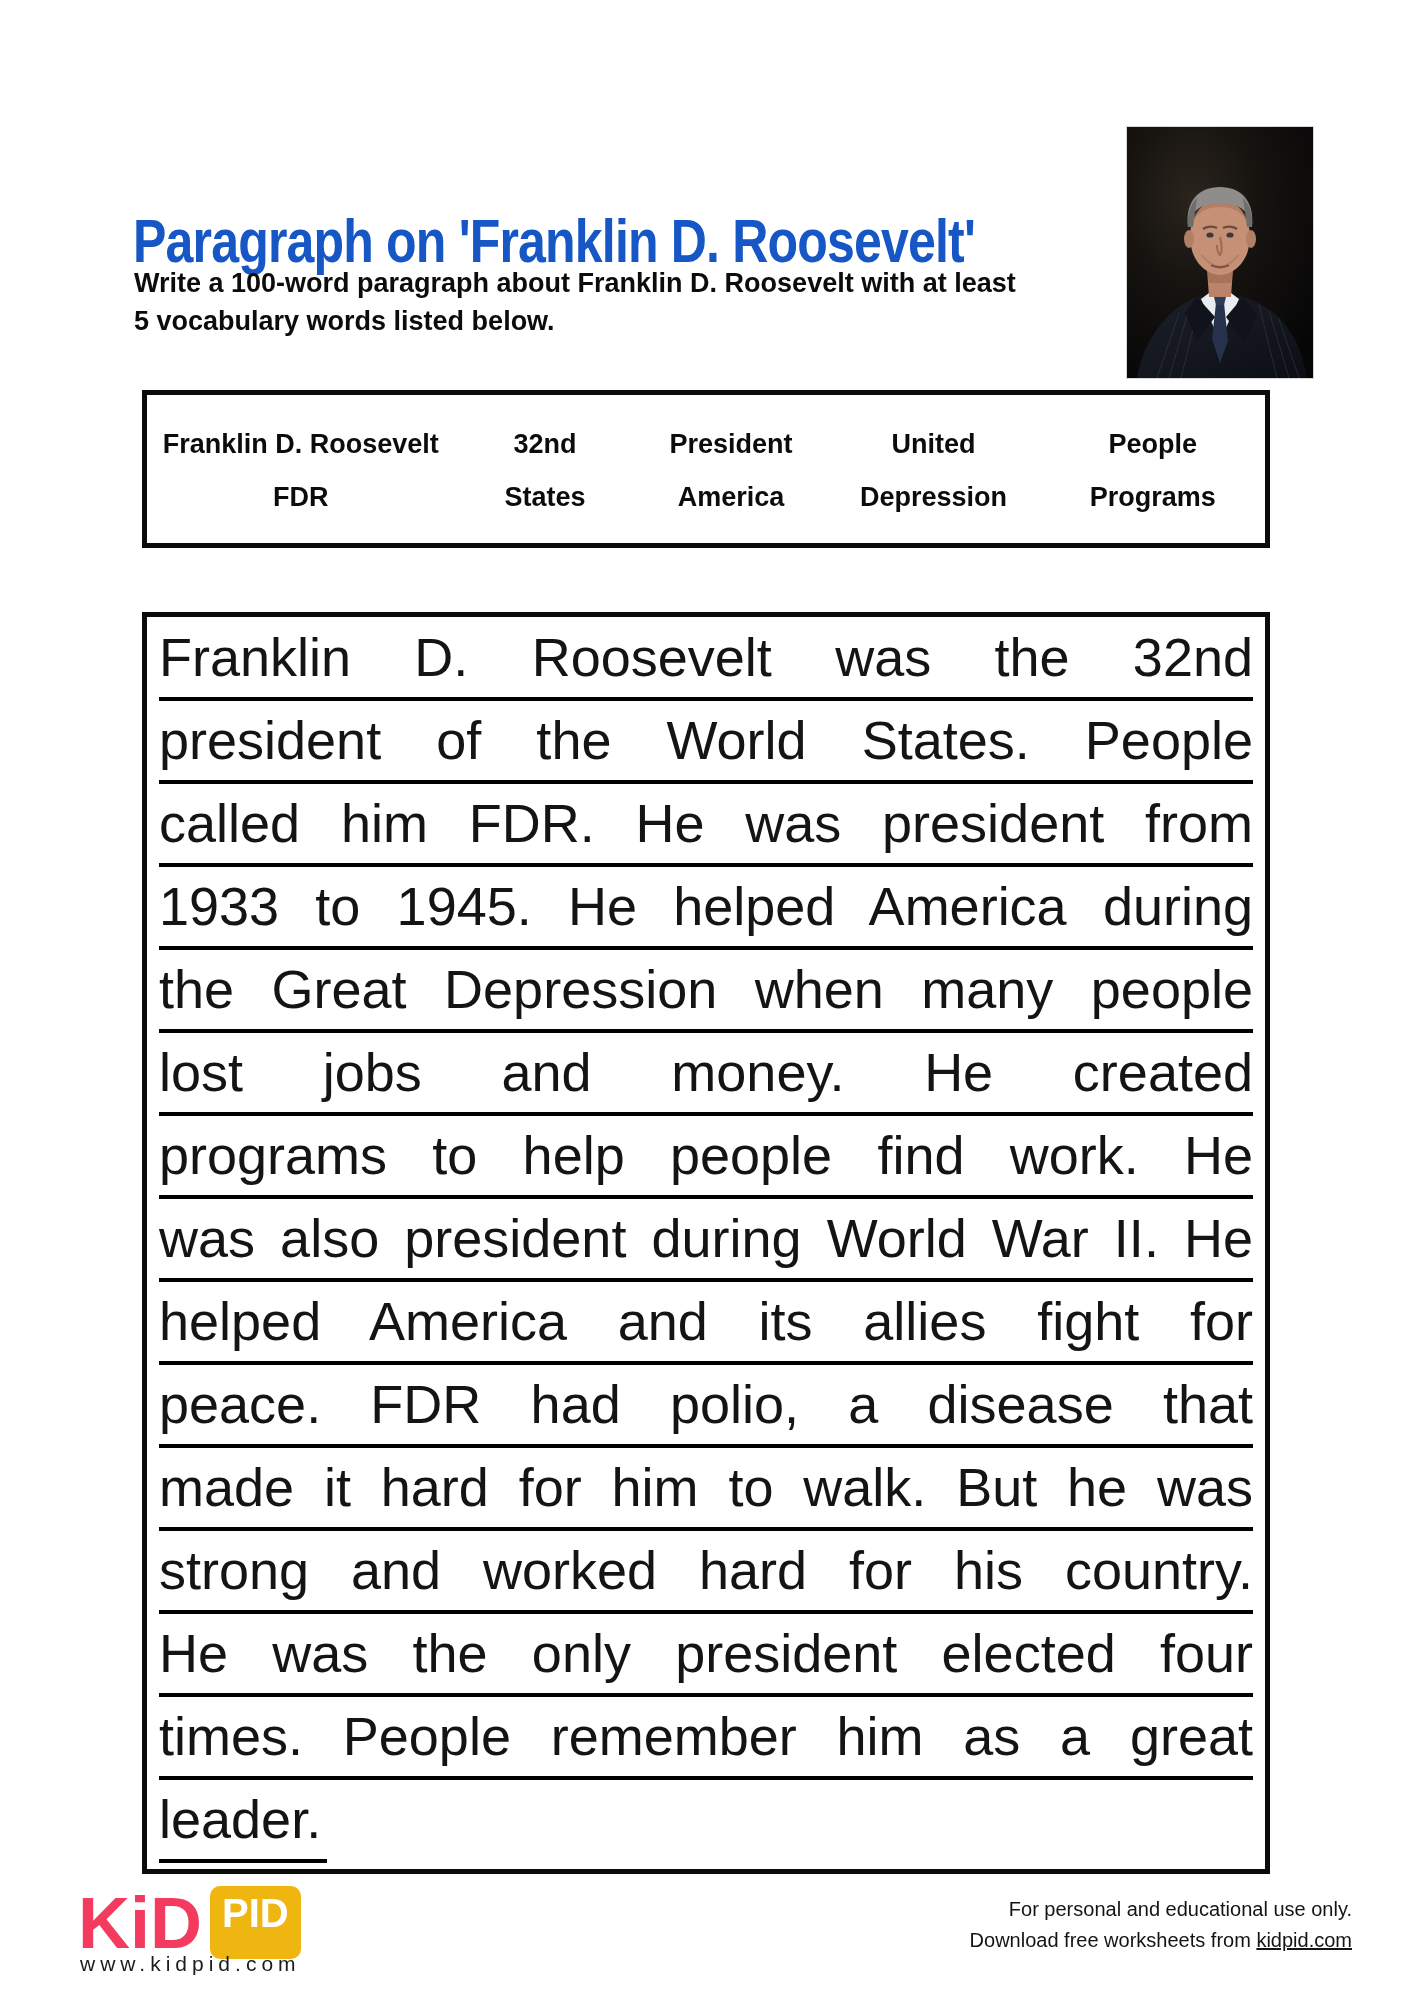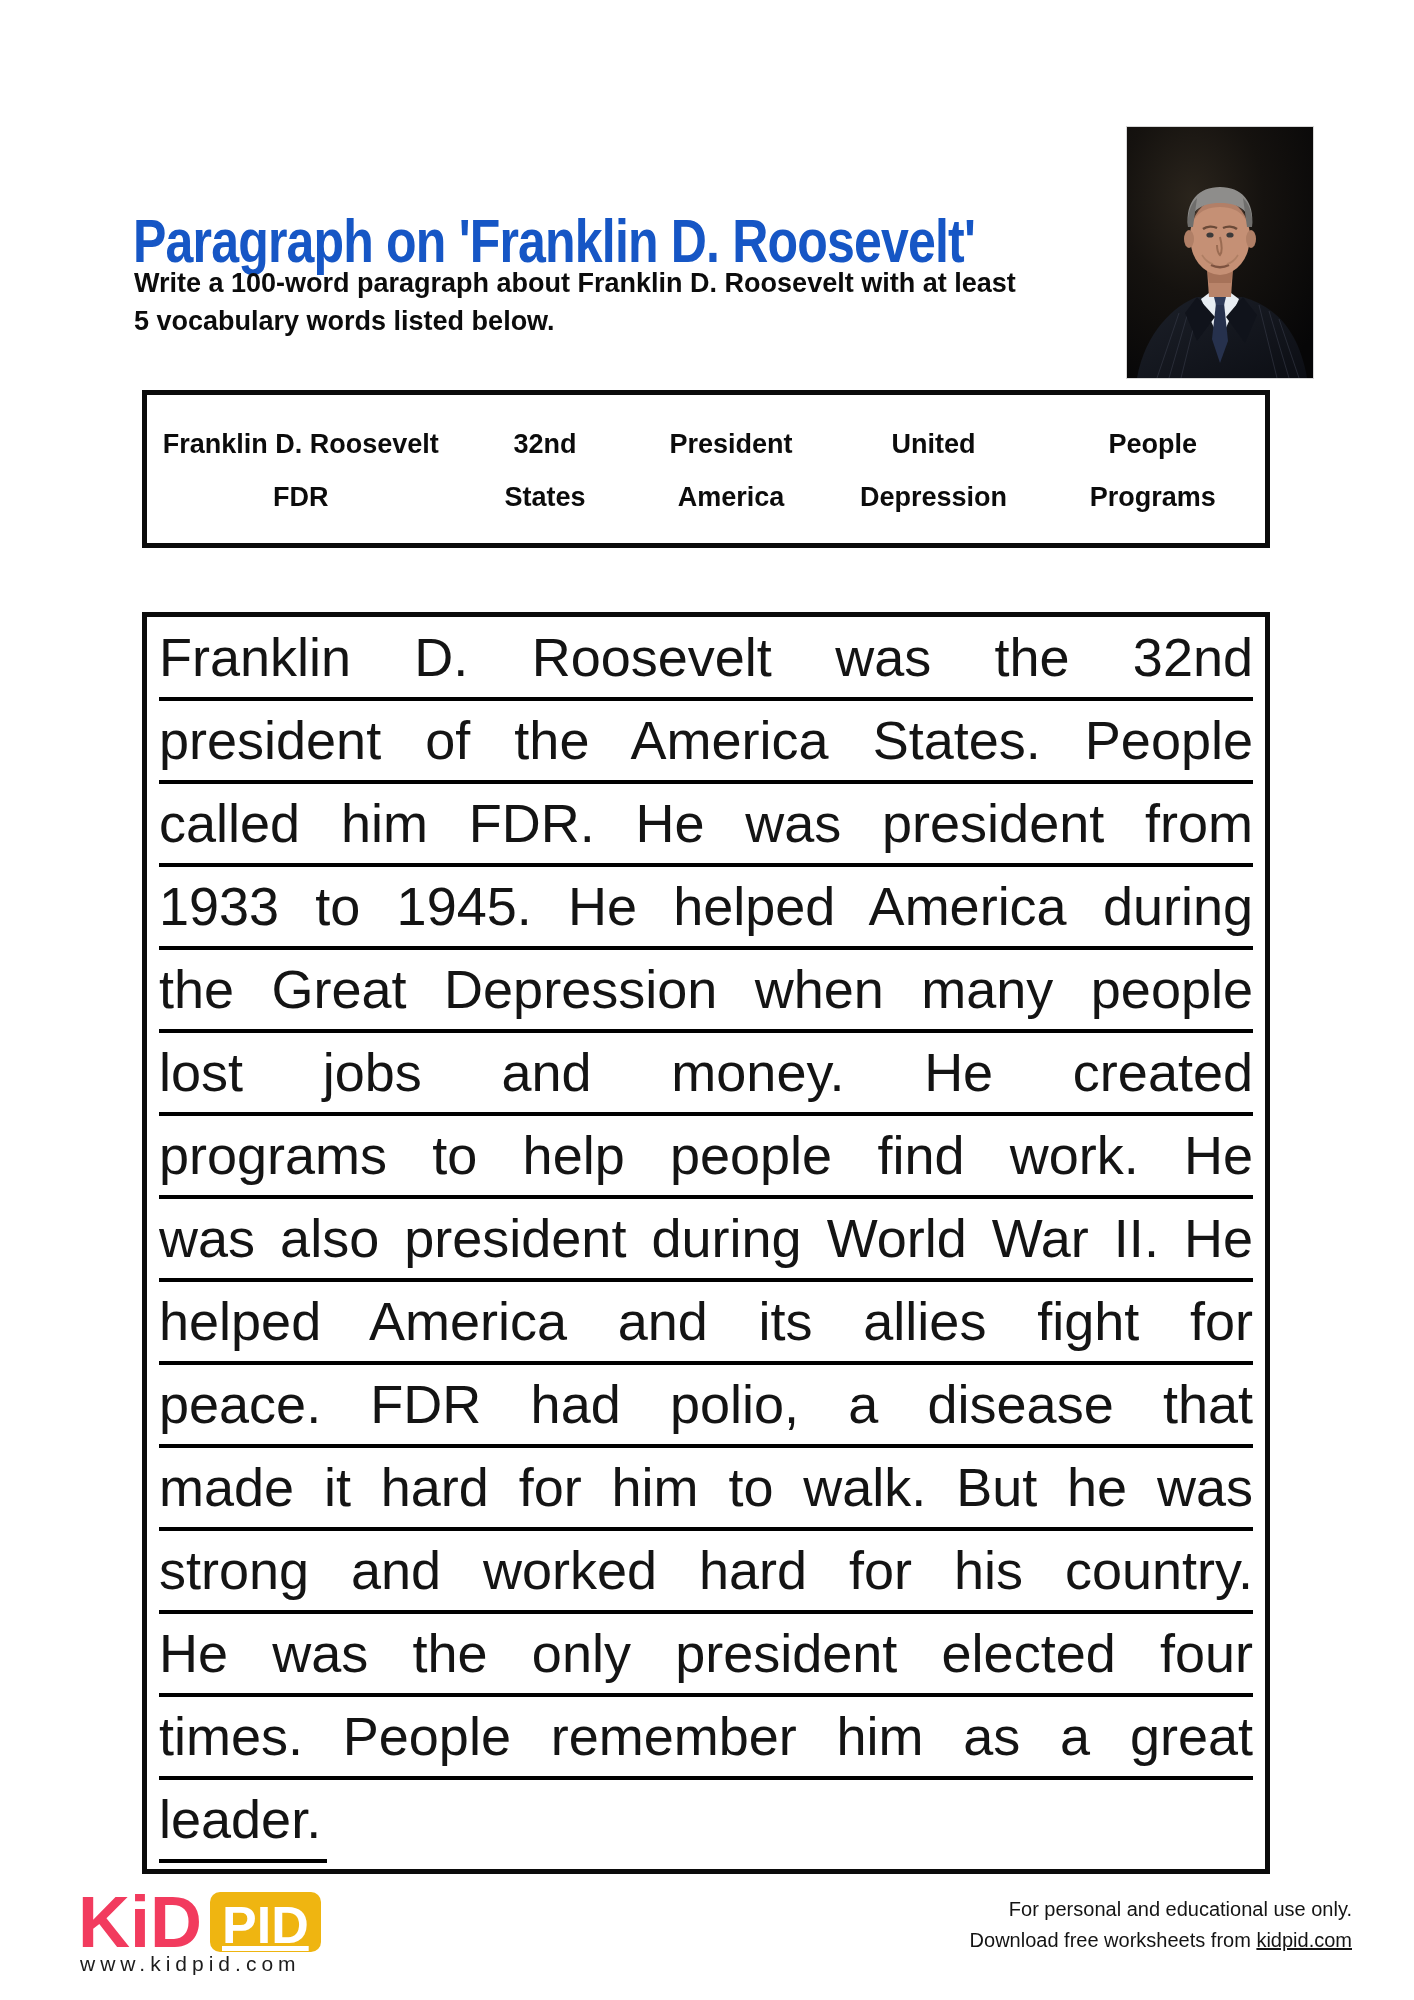--- a/index.html
+++ b/index.html
@@ -72,22 +72,22 @@
     position:absolute;left:78px;top:1886px;
     display:flex;align-items:center;
   }
   .logo-kid{
     font-size:72px;font-weight:800;color:#F23B5E;
     letter-spacing:0;line-height:1;
   }
   .logo-pid{
     display:inline-block;margin-left:8px;
     background:#EFB511;color:#ffffff;
-    font-size:52px;font-weight:800;line-height:1;
-    padding:7px 12px 1px;border-radius:10px;text-decoration:underline;
+    font-size:40px;font-weight:800;line-height:1;
+    padding:7px 12px 26px;border-radius:10px;
   }
   .website{
     position:absolute;left:80px;top:1952px;
     font-size:21px;letter-spacing:5px;color:#1c1c1c;font-weight:400;
   }
   .footer-note{
     position:absolute;right:62px;top:1894px;
     text-align:right;font-size:20px;line-height:31px;
     color:#141414;font-weight:300;
   }
@@ -174,21 +174,21 @@
     <div class="vocab-word">People</div>
     <div class="vocab-word">FDR</div>
     <div class="vocab-word">States</div>
     <div class="vocab-word">America</div>
     <div class="vocab-word">Depression</div>
     <div class="vocab-word">Programs</div>
   </div>
 
   <div class="para-box">
     <div class="pline">Franklin D. Roosevelt was the 32nd</div>
-    <div class="pline">president of the America States. People</div>
+    <div class="pline">president of the World States. People</div>
     <div class="pline">called him FDR. He was president from</div>
     <div class="pline">1933 to 1945. He helped America during</div>
     <div class="pline">the Great Depression when many people</div>
     <div class="pline">lost jobs and money. He created</div>
     <div class="pline">programs to help people find work. He</div>
     <div class="pline">was also president during World War II. He</div>
     <div class="pline">helped America and its allies fight for</div>
     <div class="pline">peace. FDR had polio, a disease that</div>
     <div class="pline">made it hard for him to walk. But he was</div>
     <div class="pline">strong and worked hard for his country.</div>

